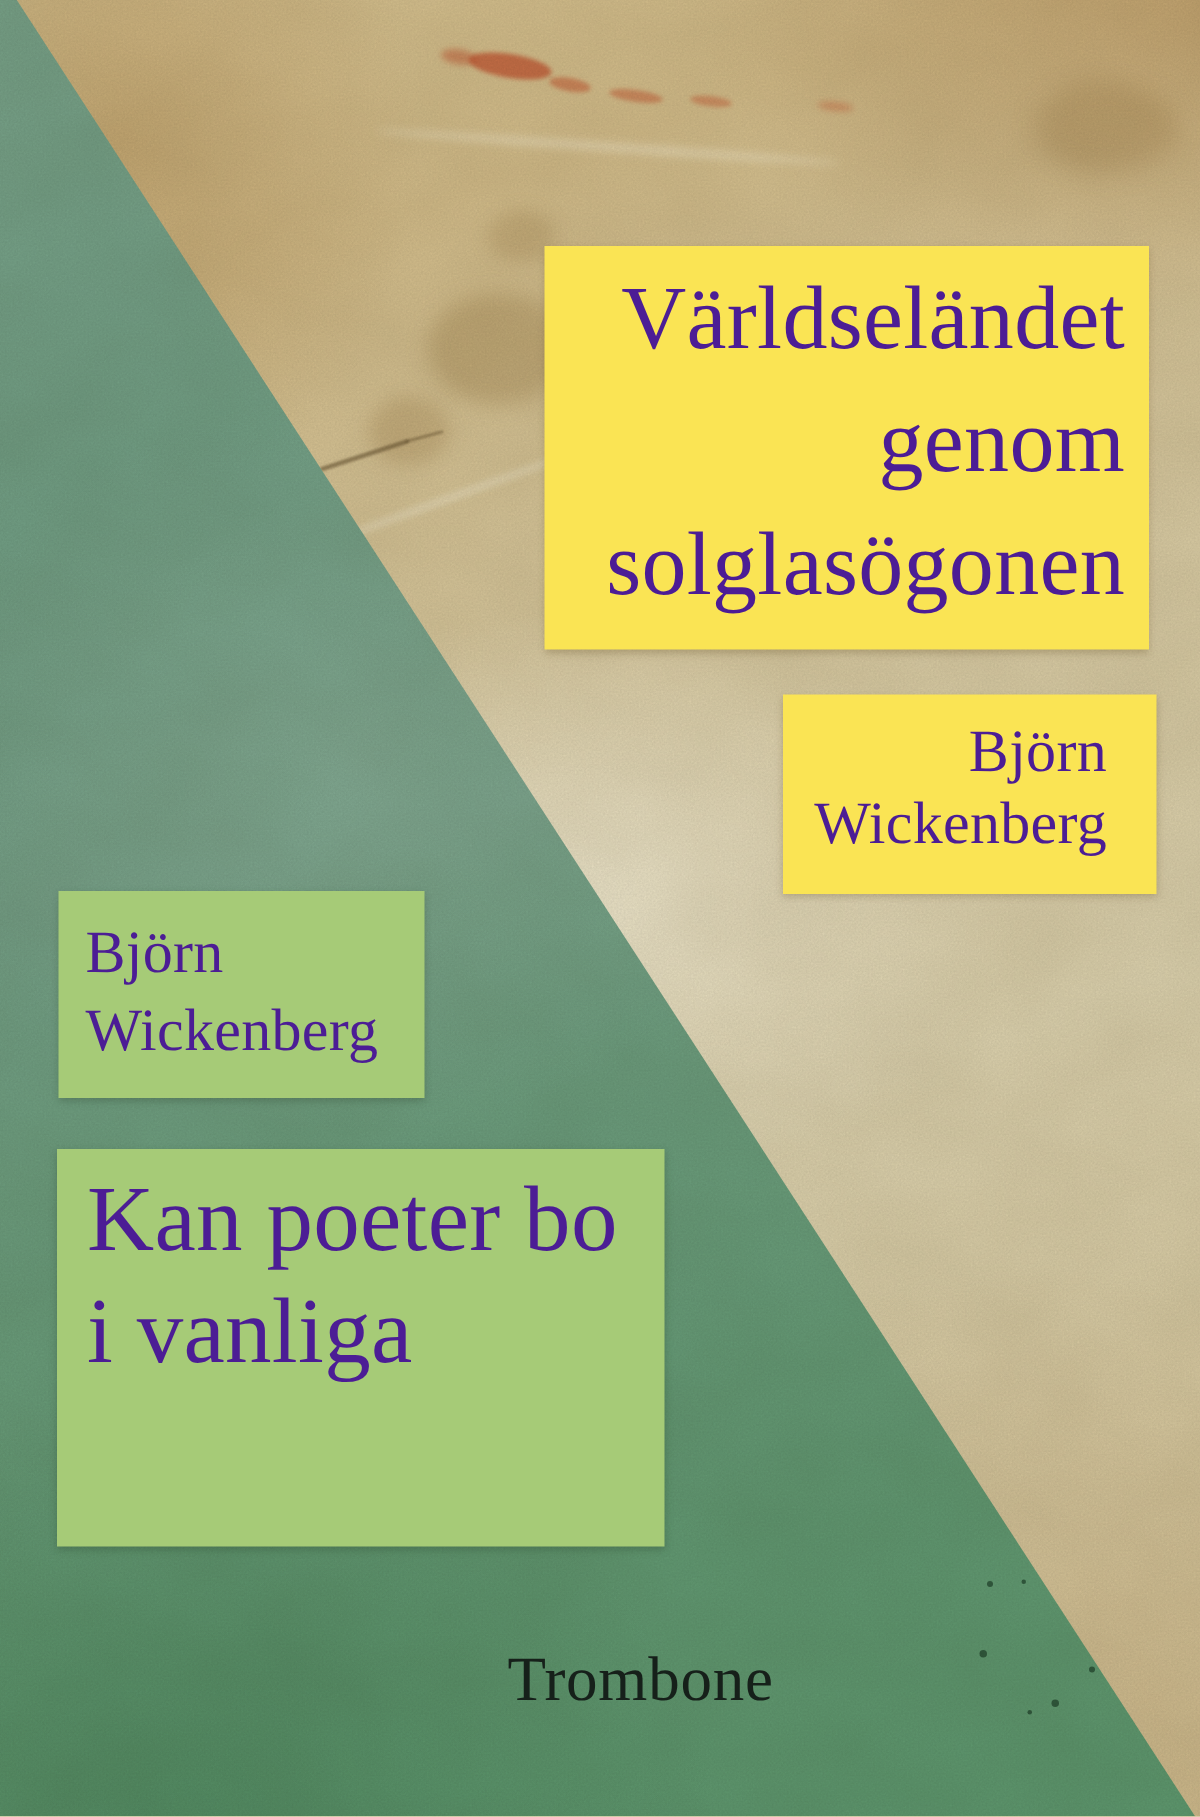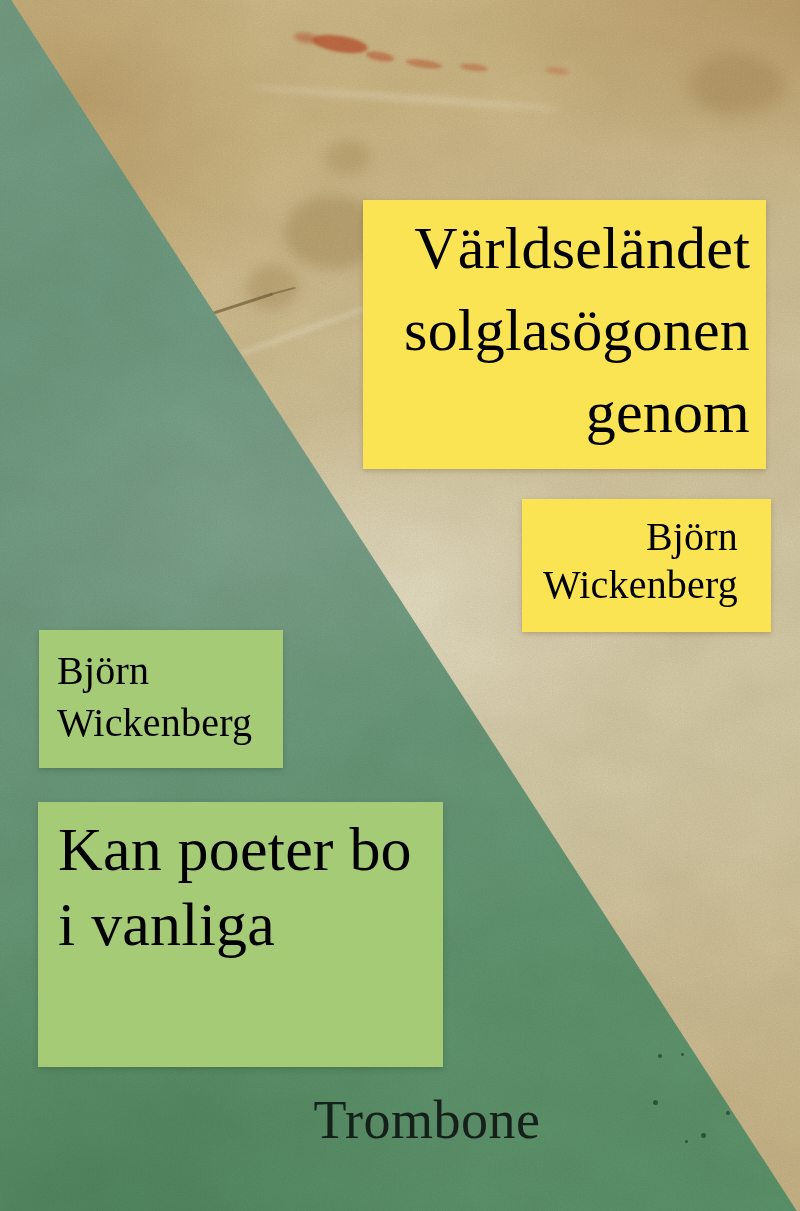--- a/index.html
+++ b/index.html
@@ -48,21 +48,21 @@
   .sp2{left:681px;top:1053px;width:3px;height:3px;}
   .sp3{left:653px;top:1100px;width:5px;height:5px;}
   .sp4{left:726px;top:1111px;}
   .sp5{left:701px;top:1133px;width:5px;height:5px;}
   .sp6{left:685px;top:1140px;width:3px;height:3px;}
   
   .grain{position:absolute;inset:0;z-index:4;mix-blend-mode:multiply;pointer-events:none;}
   
   .plate{
     position:absolute;z-index:5;box-sizing:border-box;
-    color:#000000;letter-spacing:.2px;margin-top:36px;
+    color:#4c1d95;letter-spacing:.2px;
   }
   .plate .line{white-space:nowrap;}
   .plate-yellow{background:#fae454;box-shadow:0 2px 5px rgba(90,70,25,.28);}
   .plate-green{background:#a6cb77;box-shadow:0 2px 5px rgba(40,60,35,.28);}
   .title-plate{
     left:363px;top:164px;width:403px;height:269px;
     font-size:60px;line-height:82px;text-align:right;
     padding:7px 16px 0 6px;
   }
   .author-plate-yellow{
@@ -75,21 +75,21 @@
     font-size:40px;line-height:52px;text-align:left;
     padding:15px 0 0 18px;
   }
   .question-plate{
     left:38px;top:766px;width:405px;height:265px;
     font-size:62px;line-height:75px;text-align:left;
     padding:10px 0 11px 20px;
   }
   .publisher-line{
     position:absolute;z-index:5;left:0;right:0;top:1099px;
-    text-align:center;font-size:54px;line-height:42px;color:#16201a;
+    text-align:center;font-size:42px;line-height:42px;color:#16201a;
   }
   .publisher-line span{display:inline-block;transform:translateX(27px);letter-spacing:.5px;}
 </style>
 </head>
 <body>
 
 <div class="paper-beige"></div>
 
 <div class="blemish stain-red-1"></div>
 <div class="blemish stain-red-2"></div>
@@ -125,22 +125,22 @@
       <feTurbulence type="fractalNoise" baseFrequency="0.012 0.016" numOctaves="3" seed="11" stitchTiles="stitch"></feTurbulence>
       <feColorMatrix type="matrix" values="0 0 0 0 0.30  0 0 0 0 0.26  0 0 0 0 0.16  0.8 0 0 0 -0.15"></feColorMatrix>
     </filter>
   </defs>
   <rect width="800" height="1211" filter="url(#fineGrain)" opacity="0.10"></rect>
   <rect width="800" height="1211" filter="url(#blotch)" opacity="0.16"></rect>
 </svg>
 
 <div class="plate plate-yellow title-plate">
   <div class="line">Världseländet</div>
+  <div class="line">genom</div>
   <div class="line">solglasögonen</div>
-  <div class="line">genom</div>
 </div>
 
 <div class="plate plate-yellow author-plate-yellow">
   <div class="line">Björn</div>
   <div class="line">Wickenberg</div>
 </div>
 
 <div class="plate plate-green author-plate-green">
   <div class="line">Björn</div>
   <div class="line">Wickenberg</div>

